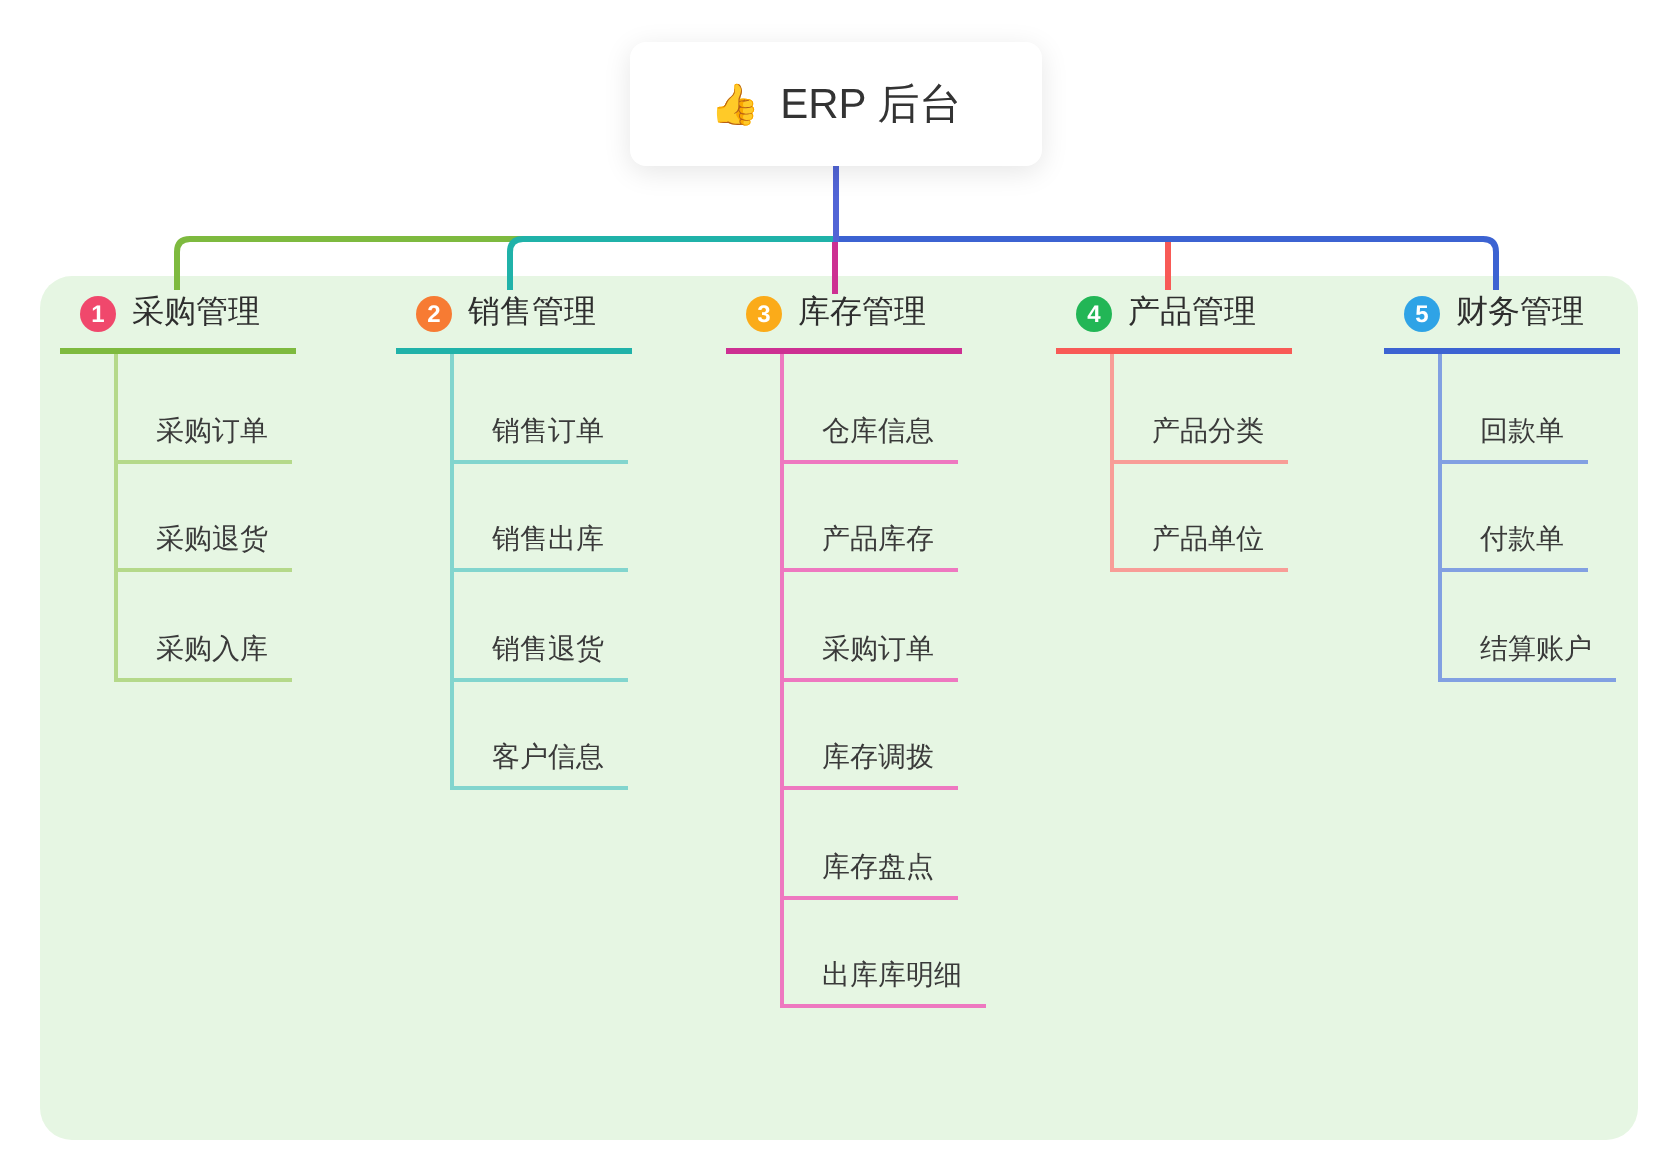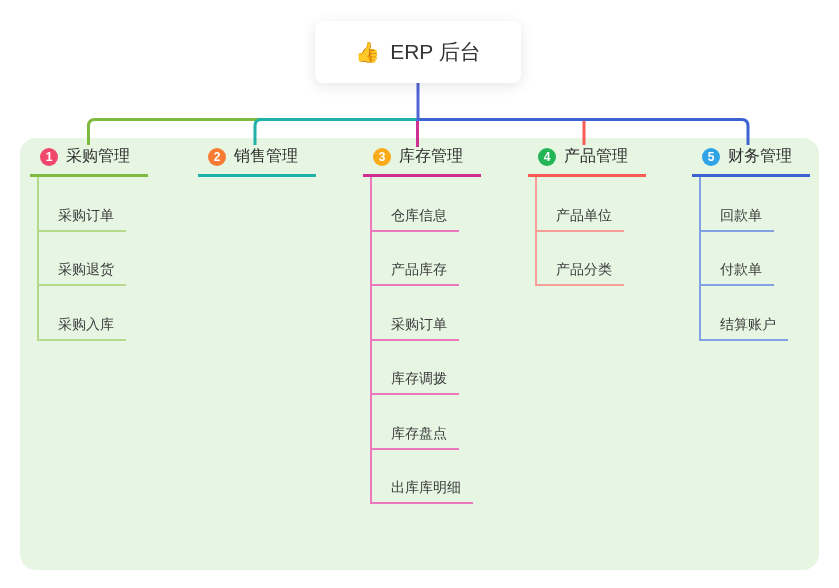--- a/index.html
+++ b/index.html
@@ -27,21 +27,21 @@
     height:23px; padding-bottom:6px; display:flex; align-items:center; gap:8px;
     border-bottom:3px solid var(--c,#888); padding-left:10px;
     font-size:16px; color:var(--heading_text,#2e2e2e); white-space:nowrap;
   }
   .badge{
     flex:0 0 18px; width:18px; height:18px; border-radius:50%;
     background:var(--b,#888); color:#fff; font-size:12px; font-weight:bold;
     line-height:18px; text-align:center;
   }
   .children{
-    margin-left:7px; border-left:2px solid var(--l,#bbb); width:fit-content;
+    margin-left:27px; border-left:2px solid var(--l,#bbb); width:fit-content;
   }
   .child{height:54.5px; display:flex; align-items:flex-end;}
   .child-label{
     padding:0 12px 5px 19px; border-bottom:2px solid var(--l,#bbb);
     font-size:14px; color:var(--child_text,#3a3a3a); white-space:nowrap;
   }
 </style>
 </head>
 <body>
 
@@ -79,20 +79,34 @@
           <span class="child-label">采购入库</span>
         </div>
     </div>
   </div>
 
   <div class="branch" style="left: 198px; --c: #20b2a9; --l: #82d5ce; --b: #f77b33;">
     <div class="branch-head">
       <span class="badge">2</span>
       <span>销售管理</span>
     </div>
+    <div class="children">
+      <div class="child">
+          <span class="child-label">销售订单</span>
+        </div>
+      <div class="child">
+          <span class="child-label">销售出库</span>
+        </div>
+      <div class="child">
+          <span class="child-label">销售退货</span>
+        </div>
+      <div class="child">
+          <span class="child-label">客户信息</span>
+        </div>
+    </div>
   </div>
 
   <div class="branch" style="left: 363px; --c: #cd3092; --l: #ee78c0; --b: #fbab19;">
     <div class="branch-head">
       <span class="badge">3</span>
       <span>库存管理</span>
     </div>
     <div class="children">
       <div class="child">
           <span class="child-label">仓库信息</span>
@@ -115,24 +129,24 @@
     </div>
   </div>
 
   <div class="branch" style="left: 528px; --c: #f85a56; --l: #f89d97; --b: #22b656;">
     <div class="branch-head">
       <span class="badge">4</span>
       <span>产品管理</span>
     </div>
     <div class="children">
       <div class="child">
-          <span class="child-label">产品单位</span>
+          <span class="child-label">产品分类</span>
         </div>
       <div class="child">
-          <span class="child-label">产品分类</span>
+          <span class="child-label">产品单位</span>
         </div>
     </div>
   </div>
 
   <div class="branch" style="left: 692px; --c: #3c63d2; --l: #82a0e2; --b: #2fa3e6;">
     <div class="branch-head">
       <span class="badge">5</span>
       <span>财务管理</span>
     </div>
     <div class="children">

